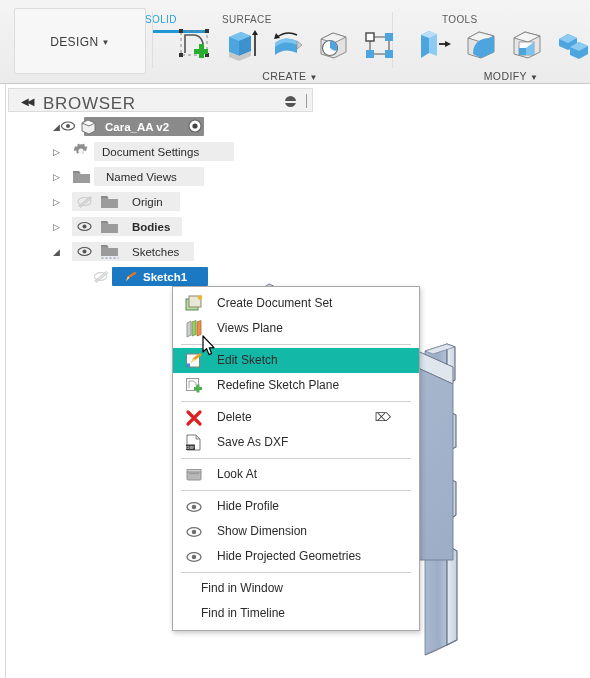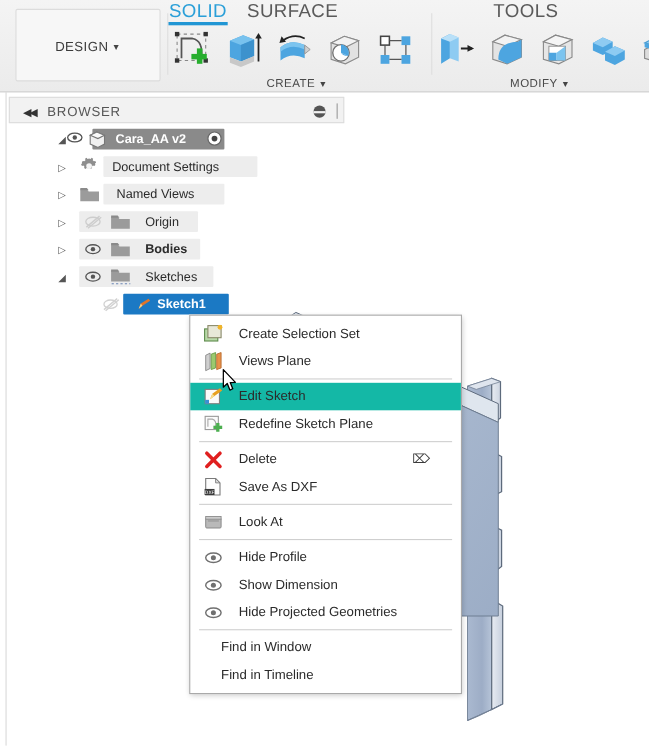--- a/index.html
+++ b/index.html
@@ -12,56 +12,56 @@
   #app{position:relative;width:590px;height:678px;background:#ffffff;}
 
   
   .ribbon{
     position:absolute;left:0;top:0;width:590px;height:84px;
     background:linear-gradient(#f4f4f4,#ebebeb);
     border-bottom:1px solid #c9c9c9;
   }
   .tabbar{position:absolute;left:0;top:0;width:590px;height:22px;}
   .tab{
-    position:absolute;top:2px;height:20px;
-    font-size:17px;letter-spacing:.35px;color:#5a5a5a;
-    text-align:center;line-height:15px;cursor:default;
+    position:absolute;top:12px;height:20px;
+    font-size:10px;letter-spacing:.35px;color:#5a5a5a;
+    text-align:left;line-height:15px;cursor:default;
   }
   .tab.active{color:#2a9fd8;font-weight:400;}
   .tab.active:after{
     content:"";position:absolute;left:8px;right:8px;bottom:-1px;height:3px;background:#2196d4;
   }
 
   
   .designbox{
     position:absolute;left:14px;top:8px;width:132px;height:66px;
     background:#f7f7f7;border:1px solid #dcdcdc;border-radius:2px;
   }
   .designbox .lbl{
     position:absolute;left:0;right:0;top:26px;text-align:center;
     font-size:12px;color:#3b3b3b;letter-spacing:.4px;
   }
   .caret{display:inline-block;font-size:8px;vertical-align:middle;margin-left:3px;color:#444;}
 
   .grpsep{position:absolute;top:12px;width:1px;height:56px;background:#dedede;}
 
-  .group{position:absolute;top:22px;height:60px;}
+  .group{position:absolute;top:22px;height:60px;margin-left:20px;}
   .grouplabel{
     position:absolute;bottom:0px;width:100%;text-align:center;
     font-size:10.5px;color:#4a4a4a;letter-spacing:.4px;
   }
   .icons{position:absolute;top:0;left:0;display:flex;align-items:flex-start;}
   .ic{width:46px;height:44px;position:relative;cursor:default;}
   .ic svg{position:absolute;left:50%;top:3px;transform:translateX(-50%);}
   .browserbar{
     position:absolute;left:8px;top:88px;width:305px;height:24px;
     background:#f2f2f2;border:1px solid #dcdcdc;
   }
   .browserbar .bt{
-    position:absolute;left:34px;top:5px;font-size:12px;color:#555;letter-spacing:.7px;
+    position:absolute;left:34px;top:5px;font-size:17px;color:#555;letter-spacing:.7px;
   }
   .collapse{position:absolute;left:12px;top:7px;font-size:10px;color:#333;letter-spacing:-2px;}
   .dotbtn{position:absolute;right:16px;top:7px;width:11px;height:11px;border-radius:50%;
      background:#555;}
   .dotbtn:after{content:"";position:absolute;left:0;top:4.5px;width:11px;height:2.5px;background:#f2f2f2;}
   .barend{position:absolute;right:5px;top:5px;width:1px;height:14px;background:#9a9a9a;}
 
   .tree{position:absolute;left:8px;top:114px;width:305px;}
   .row{position:relative;height:25px;display:flex;align-items:center;font-size:11.5px;color:#2b2b2b;cursor:default;}
   .rowbg{position:absolute;height:19px;border-radius:1px;background:#ededed;top:3px;}
@@ -411,21 +411,21 @@
   <div class="ctxmenu">
 
     <div class="mi">
       <div class="miicon">
         <svg width="18" height="18" viewBox="0 0 18 18">
             <rect x="1" y="4" width="12" height="11" fill="#b8d9a8" stroke="#5d8a4c" stroke-width="1"></rect>
             <rect x="4" y="1" width="12" height="11" fill="#e8e8d8" stroke="#8a8a6a" stroke-width="1"></rect>
             <circle cx="15" cy="2.5" r="2.2" fill="#f0b429"></circle>
           </svg>
       </div>
-      <div class="milabel">Create Selection Set</div>
+      <div class="milabel">Create Document Set</div>
     </div>
 
     <div class="mi">
       <div class="miicon">
         <svg width="18" height="18" viewBox="0 0 18 18">
             <path d="M2 3 L6 1 L6 15 L2 17 Z" fill="#cfcfcf" stroke="#888" stroke-width=".8"></path>
             <path d="M7 2 L11 0.5 L11 14.5 L7 16 Z" fill="#9bc96e" stroke="#6a9a45" stroke-width=".8"></path>
             <path d="M12 2 L16 0.5 L16 14.5 L12 16 Z" fill="#e8914a" stroke="#b66a2e" stroke-width=".8"></path>
           </svg>
       </div>

